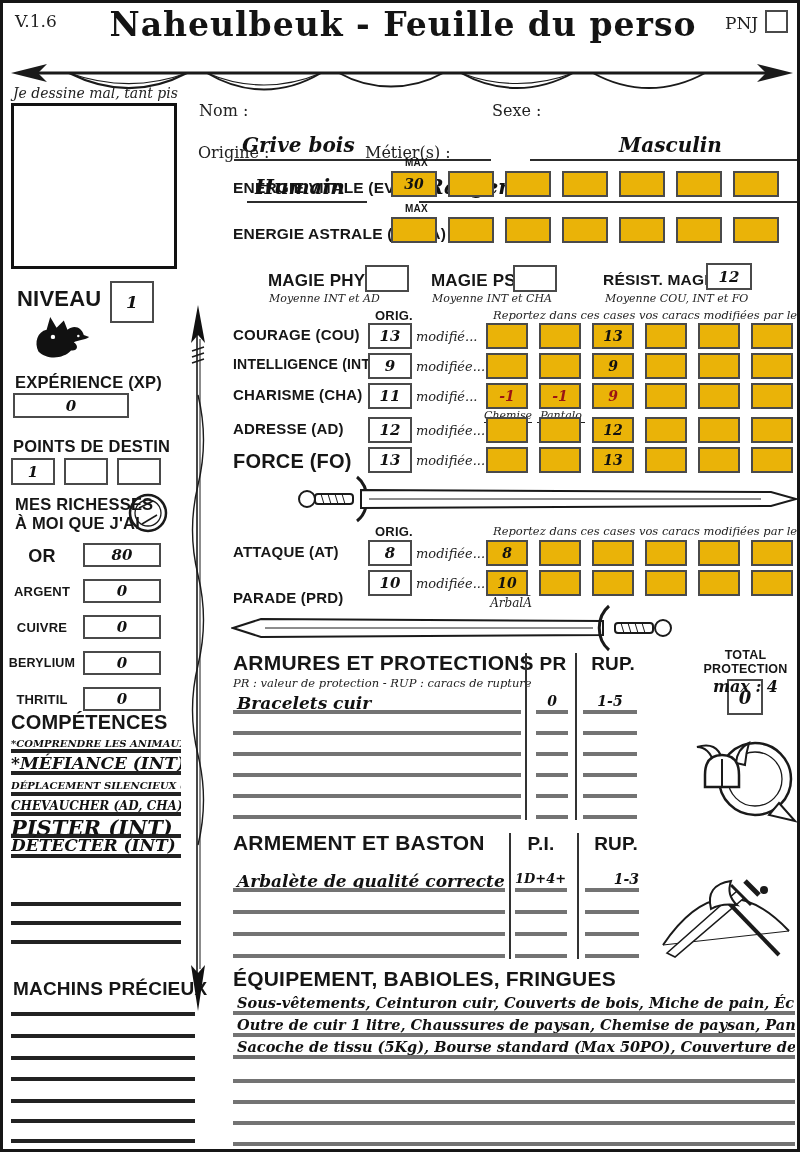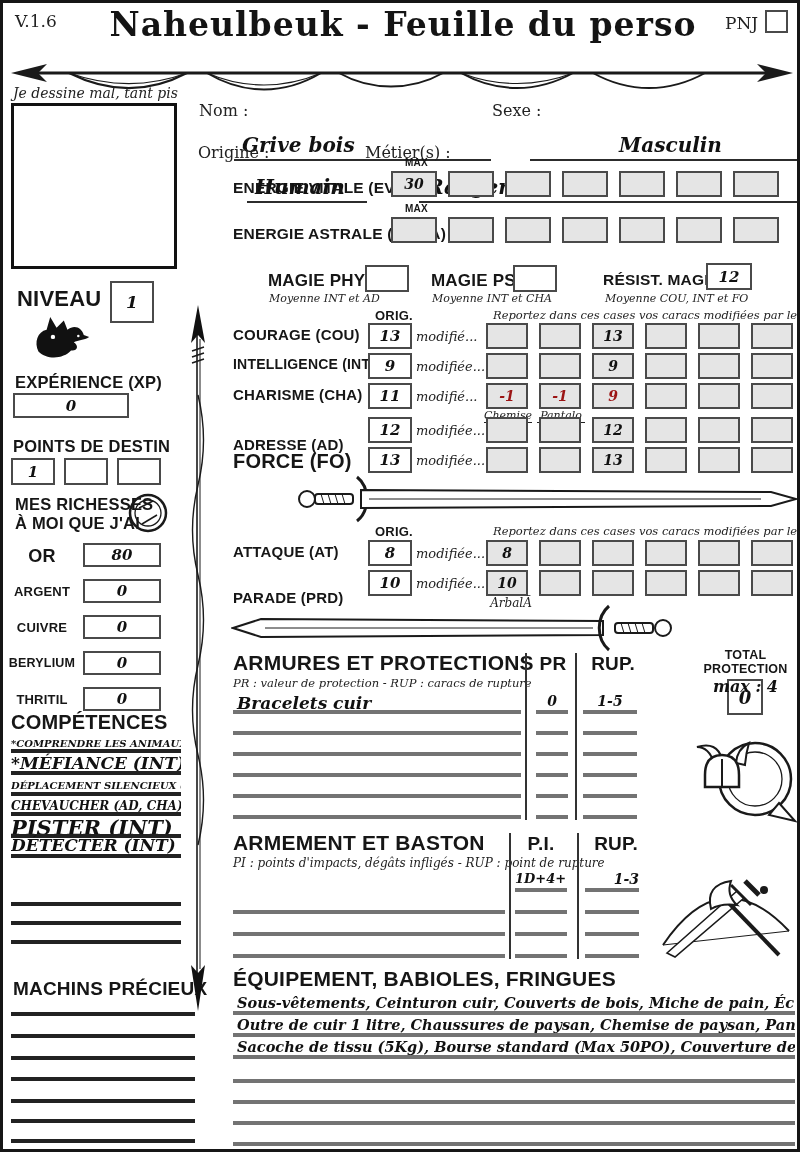--- a/index.html
+++ b/index.html
@@ -9,21 +9,21 @@
   .abs{position:absolute;}
   .blab{position:absolute;font-family:"Liberation Sans",sans-serif;font-weight:700;color:#161616;letter-spacing:.2px;white-space:nowrap;}
   .scr{position:absolute;font-family:"DejaVu Serif",serif;font-style:italic;color:#222;white-space:nowrap;}
   .hand{font-family:"DejaVu Serif",serif;font-style:italic;font-weight:700;color:#111;}
   .box{position:absolute;border:2px solid #4a4a4a;background:#fff;display:flex;align-items:center;justify-content:center;
        font:italic 700 15px "DejaVu Serif",serif;color:#111;box-sizing:border-box;}
   .fieldline{position:absolute;border-bottom:2px solid #2c2c2c;font:italic 700 20px "DejaVu Serif",serif;color:#111;
        padding-left:8px;height:26px;white-space:nowrap;overflow:hidden;margin-top:38px;}
   .cellrow{position:absolute;display:flex;}
   .cbox{width:42px;height:26px;border:2px solid #4a4a4a;margin-right:11px;display:flex;align-items:center;justify-content:center;
-       font:italic 700 14px "DejaVu Serif",serif;color:#111;background:#e5e5e5;box-sizing:border-box;flex:none;}
+       font:italic 700 14px "DejaVu Serif",serif;color:#111;background:#eab308;box-sizing:border-box;flex:none;}
   .cbox:last-child{margin-right:0;}
   .red{color:#9b1414;}
   .rowline{position:absolute;border-bottom:4px solid #737373;box-sizing:border-box;overflow:hidden;white-space:nowrap;}
   .vdiv{position:absolute;border-left:2px solid #333;}
   .ctr{text-align:center;}
   svg{display:block;}
   .ln{stroke:#1a1a1a;fill:none;}
 </style>
 </head>
 <body>
@@ -130,21 +130,21 @@
       <div class="cbox red">9</div>
       <div class="cbox"></div>
       <div class="cbox"></div>
       <div class="cbox"></div>
     </div>
   </div>
   <div class="scr" style="left:481px;top:406px;width:48px;font-size:11px;border-bottom:1px solid #222;text-align:center;">Chemise</div>
   <div class="scr" style="left:534px;top:406px;width:48px;font-size:11px;border-bottom:1px solid #222;text-align:center;">Pantalo</div>
 
   <div class="abs" style="left:230px;top:412px;width:566px;height:30px;">
-    <div class="blab" style="left:0;top:5px;font-size:15px;margin-top:16px;">ADRESSE (AD)</div>
+    <div class="blab" style="left:0;top:5px;font-size:15px;">ADRESSE (AD)</div>
     <div class="box" style="left:135px;top:2px;width:44px;height:26px;">12</div>
     <div class="scr" style="left:183px;top:8px;font-size:13px;">modifiée...</div>
     <div class="cellrow" style="left:253px;top:2px;">
       <div class="cbox"></div>
       <div class="cbox"></div>
       <div class="cbox">12</div>
       <div class="cbox"></div>
       <div class="cbox"></div>
       <div class="cbox"></div>
     </div>
@@ -253,26 +253,26 @@
     <circle cx="64" cy="46" r="36" fill="#fff" stroke="#1a1a1a" stroke-width="2.5"></circle>
     <circle class="ln" cx="64" cy="46" r="27" stroke-width="1.3"></circle>
     <polygon points="88,70 104,88 78,82" fill="#fff" stroke="#1a1a1a" stroke-width="2"></polygon>
     <path d="M6,14 q12,0 17,16 l8,-4 q-5,-18 -25,-12 z" fill="#fff" stroke="#1a1a1a" stroke-width="2"></path>
     <path d="M58,10 q-12,6 -13,20 l9,2 q1,-12 4,-22 z" fill="#fff" stroke="#1a1a1a" stroke-width="2"></path>
     <path d="M14,42 q0,-20 17,-20 q17,0 17,20 l0,12 l-34,0 z" fill="#fff" stroke="#1a1a1a" stroke-width="2.5"></path>
     <line class="ln" x1="31" y1="26" x2="31" y2="54" stroke-width="2"></line>
   </svg>
 
   <div class="blab" style="left:230px;top:828px;font-size:21px;">ARMEMENT ET BASTON</div>
-  <div class="scr" style="left:230px;top:853px;font-size:12px;">PI : points d'impacts, dégâts infligés - RUP : point de rupture</div>
   <div class="blab ctr" style="left:512px;top:830px;width:52px;font-size:19px;">P.I.</div>
   <div class="blab ctr" style="left:582px;top:830px;width:62px;font-size:19px;">RUP.</div>
   <div class="vdiv" style="left:506px;top:830px;height:126px;"></div>
   <div class="vdiv" style="left:574px;top:830px;height:126px;"></div>
 
+  <div class="rowline hand" style="left:230px;top:868px;width:272px;height:21px;font-size:17px;padding-left:4px;">Arbalète de qualité correcte</div>
   <div class="rowline hand ctr" style="left:512px;top:868px;width:52px;height:21px;font-size:13px;">1D+4+1</div>
   <div class="rowline hand ctr" style="left:582px;top:868px;width:54px;height:21px;font-size:14px;text-align:right;">1-3</div>
 
   <div class="rowline hand" style="left:230px;top:890px;width:272px;height:21px;font-size:17px;padding-left:4px;"></div>
   <div class="rowline hand ctr" style="left:512px;top:890px;width:52px;height:21px;"></div>
   <div class="rowline hand ctr" style="left:582px;top:890px;width:54px;height:21px;"></div>
 
   <div class="rowline hand" style="left:230px;top:912px;width:272px;height:21px;font-size:17px;padding-left:4px;"></div>
   <div class="rowline hand ctr" style="left:512px;top:912px;width:52px;height:21px;"></div>
   <div class="rowline hand ctr" style="left:582px;top:912px;width:54px;height:21px;"></div>

